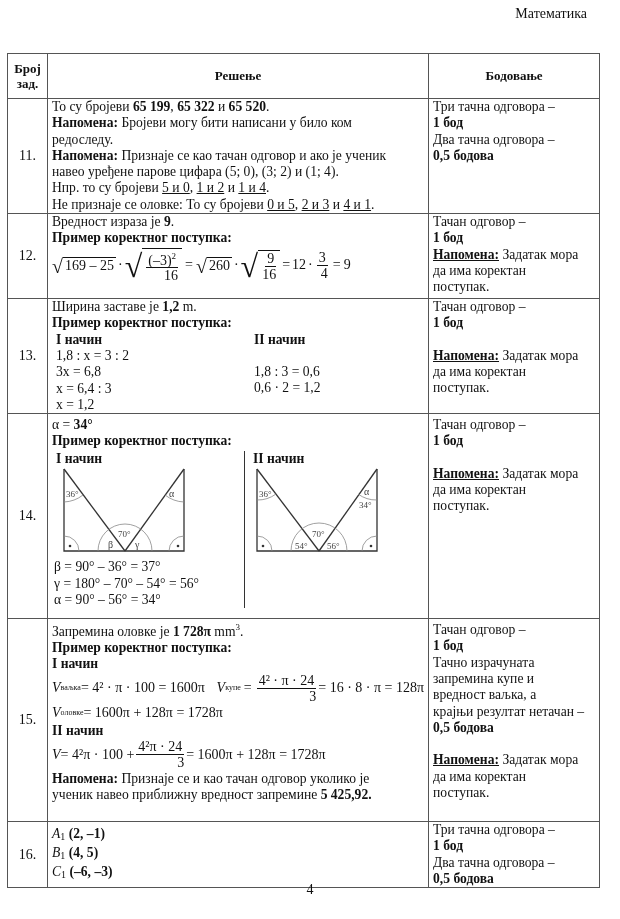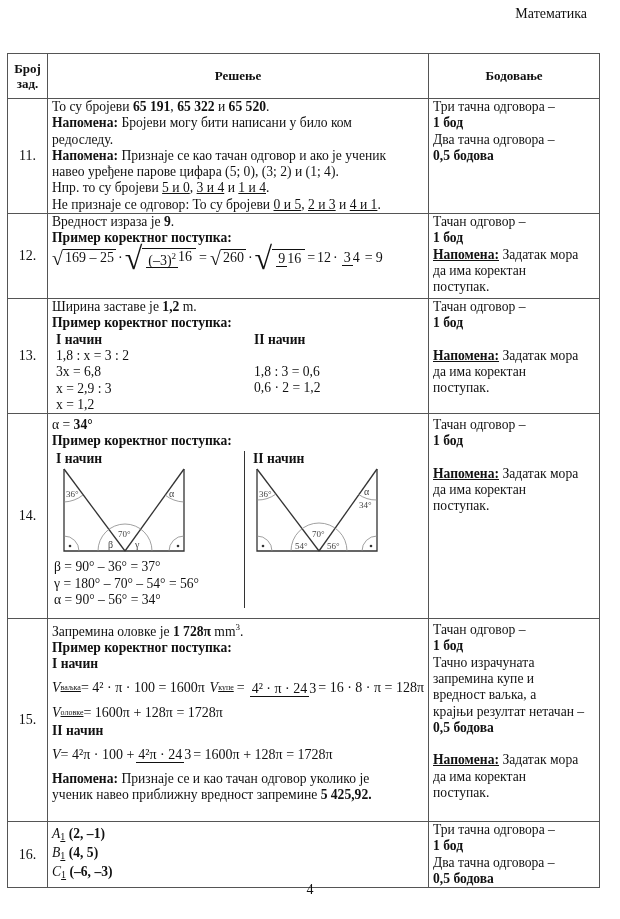--- a/index.html
+++ b/index.html
@@ -13,27 +13,27 @@
   col.c1 { width:40px; } col.c2 { width:381px; } col.c3 { width:171px; }
   td.num { vertical-align:middle !important; text-align:center; padding:0 !important; font-size:14px; }
   .b { font-weight:bold; }
   .u { text-decoration:underline; }
   .i { font-style:italic; }
   .ln { display:block; white-space:nowrap; }
   .gap { display:block; height:16px; }
   .two { display:flex; }
   .two > div:first-child { width:198px; }
   .math { font-family:"Liberation Serif", serif; font-size:14px; white-space:nowrap; display:flex; align-items:center; }
-  .frac { display:inline-flex; align-items:flex-start; vertical-align:middle; margin:0 2px; line-height:15px; }
+  .frac { display:inline-flex; flex-direction:column; align-items:flex-end; vertical-align:middle; margin:0 2px; line-height:15px; }
   .frac .n { border-bottom:1px solid #111; padding:0 2px; }
   .sqrt { display:inline-flex; align-items:center; }
   .sqrt .rad { font-size:20px; line-height:18px; }
   .sqrt .ov { border-top:1px solid #111; padding:0 2px; }
   .sqrt.big .rad { font-size:32px; }
-  .sub { font-size:8px; vertical-align:-3px;text-decoration:underline; }
+  .sub { font-size:8px; vertical-align:-3px; }
   sup { font-size:9px; }
   .diag-wrap { display:flex; margin-top:1px; }
   .diag-left { width:188px; border-right:1.3px solid #333; padding-right:4px; }
   .diag-right { padding-left:8px; }
   svg text { font-family:"Liberation Serif", serif; }
 </style>
 </head>
 <body>
 
 <div class="hdr">Математика</div>
@@ -47,27 +47,27 @@
   <tbody>
       <tr style="height:45px">
     <th style="line-height:15px">Број зад.</th>
     <th>Решење</th>
     <th>Бодовање</th>
   </tr>
 
   <tr style="height:100px">
     <td class="num">11.</td>
     <td>
-      <span class="ln"><span>То су бројеви </span><span class="b">65 191</span><span>, </span><span class="b">65 322</span><span> и </span><span class="b">65 520</span><span>.</span></span>
+      <span class="ln"><span>То су бројеви </span><span class="b">65 199</span><span>, </span><span class="b">65 322</span><span> и </span><span class="b">65 520</span><span>.</span></span>
       <span class="ln"><span class="b">Напомена:</span><span> Бројеви могу бити написани у било ком</span></span>
       <span class="ln">редоследу.</span>
       <span class="ln"><span class="b">Напомена:</span><span> Признаје се као тачан одговор и ако је ученик</span></span>
       <span class="ln">навео уређене парове цифара (5; 0), (3; 2) и (1; 4).</span>
-      <span class="ln"><span>Нпр. то су бројеви </span><span class="u">5 и 0</span><span>, </span><span class="u">3 и 4</span><span> и </span><span class="u">1 и 4</span><span>.</span></span>
-      <span class="ln"><span>Не признаје се одговор: То су бројеви </span><span class="u">0 и 5</span><span>, </span><span class="u">2 и 3</span><span> и </span><span class="u">4 и 1</span><span>.</span></span>
+      <span class="ln"><span>Нпр. то су бројеви </span><span class="u">5 и 0</span><span>, </span><span class="u">1 и 2</span><span> и </span><span class="u">1 и 4</span><span>.</span></span>
+      <span class="ln"><span>Не признаје се оловке: То су бројеви </span><span class="u">0 и 5</span><span>, </span><span class="u">2 и 3</span><span> и </span><span class="u">4 и 1</span><span>.</span></span>
     </td>
     <td>
       <span class="ln">Три тачна одговора –</span>
       <span class="ln b">1 бод</span>
       <span class="ln">Два тачна одговора –</span>
       <span class="ln b">0,5 бодова</span>
     </td>
   </tr>
 
   <tr style="height:85px">
@@ -124,21 +124,21 @@
   <tr style="height:115px">
     <td class="num">13.</td>
     <td>
       <span class="ln"><span>Ширина заставе је </span><span class="b">1,2</span><span> m.</span></span>
       <span class="ln b">Пример коректног поступка:</span>
       <div class="two" style="padding-left:4px">
         <div>
           <span class="ln b">I начин</span>
           <span class="ln">1,8 : x = 3 : 2</span>
           <span class="ln">3x = 6,8</span>
-          <span class="ln">x = 2,9 : 3</span>
+          <span class="ln">x = 6,4 : 3</span>
           <span class="ln">x = 1,2</span>
         </div>
         <div>
           <span class="ln b">II начин</span>
           <span class="gap"></span>
           <span class="ln">1,8 : 3 = 0,6</span>
           <span class="ln">0,6 · 2 = 1,2</span>
         </div>
       </div>
     </td>

